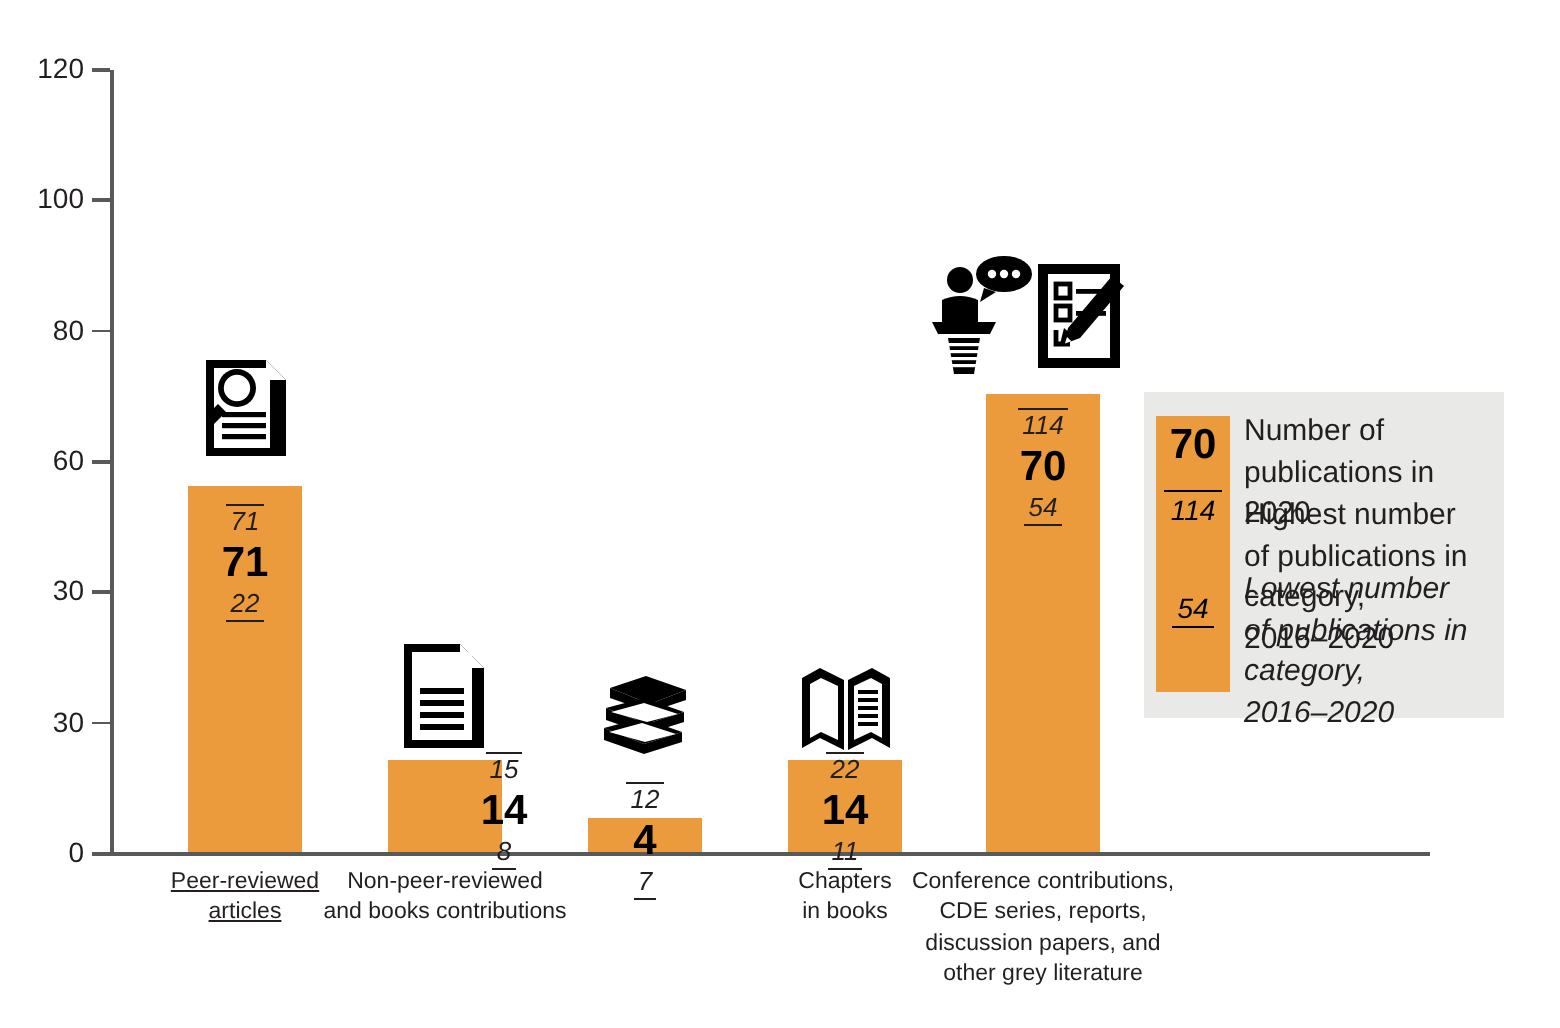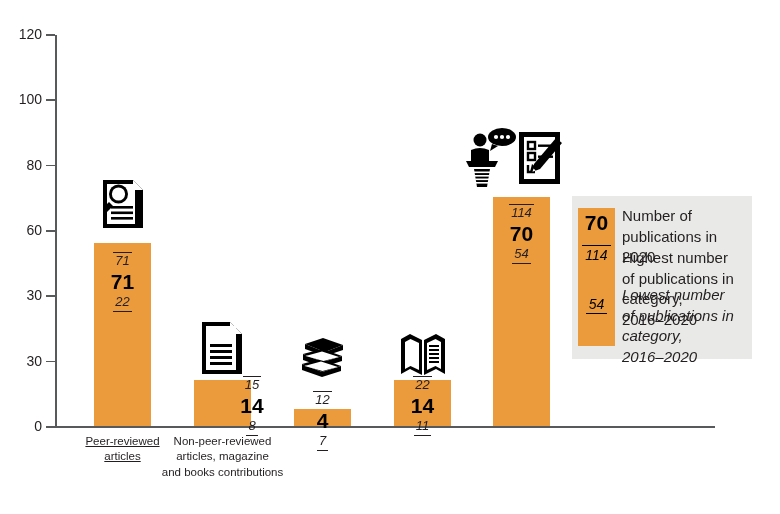--- a/index.html
+++ b/index.html
@@ -167,21 +167,20 @@
     </svg>
   </div>
   <div class="bar" style="left:194px;top:380px;width:57px;height:46px;"></div>
   <div class="val-stack" style="left:212px;top:376px;width:80px;">
     <div><span class="val-high">15</span></div>
     <div class="val-main">14</div>
     <div><span class="val-low">8</span></div>
   </div>
   <div class="cat-label" style="left:155px;width:135px;">
     <div>Non-peer-reviewed</div>
-    <div>articles, magazine</div>
     <div>and books contributions</div>
   </div>
 
   <div class="icon-holder" style="left:288px;top:334px;width:70px;height:45px;">
     <svg width="54" height="44" viewBox="0 0 54 44" aria-hidden="true">
       <path d="M9 9 L27 3 L47 10 L29 17 Z" fill="#000"></path>
       <path d="M9 9 L9 14 L29 21 L29 17 Z" fill="#000"></path>
       <path d="M29 17 L47 10 L47 15 L29 21 Z" fill="#000"></path>
       <path d="M7 19 L26 14 L46 21 L27 27 Z" fill="#000"></path>
       <path d="M7 19 L7 25 L27 32 L27 27 Z" fill="#000"></path>
@@ -213,20 +212,24 @@
       <rect x="31" y="26" width="10" height="2" fill="#000"></rect>
       <rect x="31" y="30" width="10" height="2" fill="#000"></rect>
     </svg>
   </div>
   <div class="bar" style="left:394px;top:380px;width:57px;height:46px;"></div>
   <div class="val-stack" style="left:394px;top:376px;width:57px;">
     <div><span class="val-high">22</span></div>
     <div class="val-main">14</div>
     <div><span class="val-low">11</span></div>
   </div>
+  <div class="cat-label" style="left:379px;width:87px;">
+    <div>Chapters</div>
+    <div>in books</div>
+  </div>
 
   <div class="icon-holder" style="left:465px;top:126px;width:100px;height:64px;">
     <svg width="98" height="64" viewBox="0 0 98 64" aria-hidden="true">
 
       <ellipse cx="36" cy="11" rx="14" ry="9" fill="#000"></ellipse>
       <path d="M26 18 L24 25 L32 20 Z" fill="#000"></path>
       <circle cx="30" cy="11" r="2.1" fill="#fff"></circle>
       <circle cx="36" cy="11" r="2.1" fill="#fff"></circle>
       <circle cx="42" cy="11" r="2.1" fill="#fff"></circle>
 
@@ -254,20 +257,26 @@
       <path d="M66 38 l-2 8 8 -3 Z" fill="#000"></path>
       <path d="M67.5 42.5 l-1 3.2 3.2 -1.1 Z" fill="#fff"></path>
     </svg>
   </div>
   <div class="bar" style="left:493px;top:197px;width:57px;height:229px;"></div>
   <div class="val-stack" style="left:493px;top:204px;width:57px;">
     <div><span class="val-high">114</span></div>
     <div class="val-main">70</div>
     <div><span class="val-low">54</span></div>
   </div>
+  <div class="cat-label" style="left:449px;width:145px;">
+    <div>Conference contributions,</div>
+    <div>CDE series, reports,</div>
+    <div>discussion papers, and</div>
+    <div>other grey literature</div>
+  </div>
 
   <div id="legend-panel"></div>
   <div id="legend-swatch"></div>
 
   <div class="legend-num" id="legend-num-main">
     <span>70</span>
   </div>
   <div class="legend-num" id="legend-num-high">
     <span class="num-over">114</span>
   </div>

